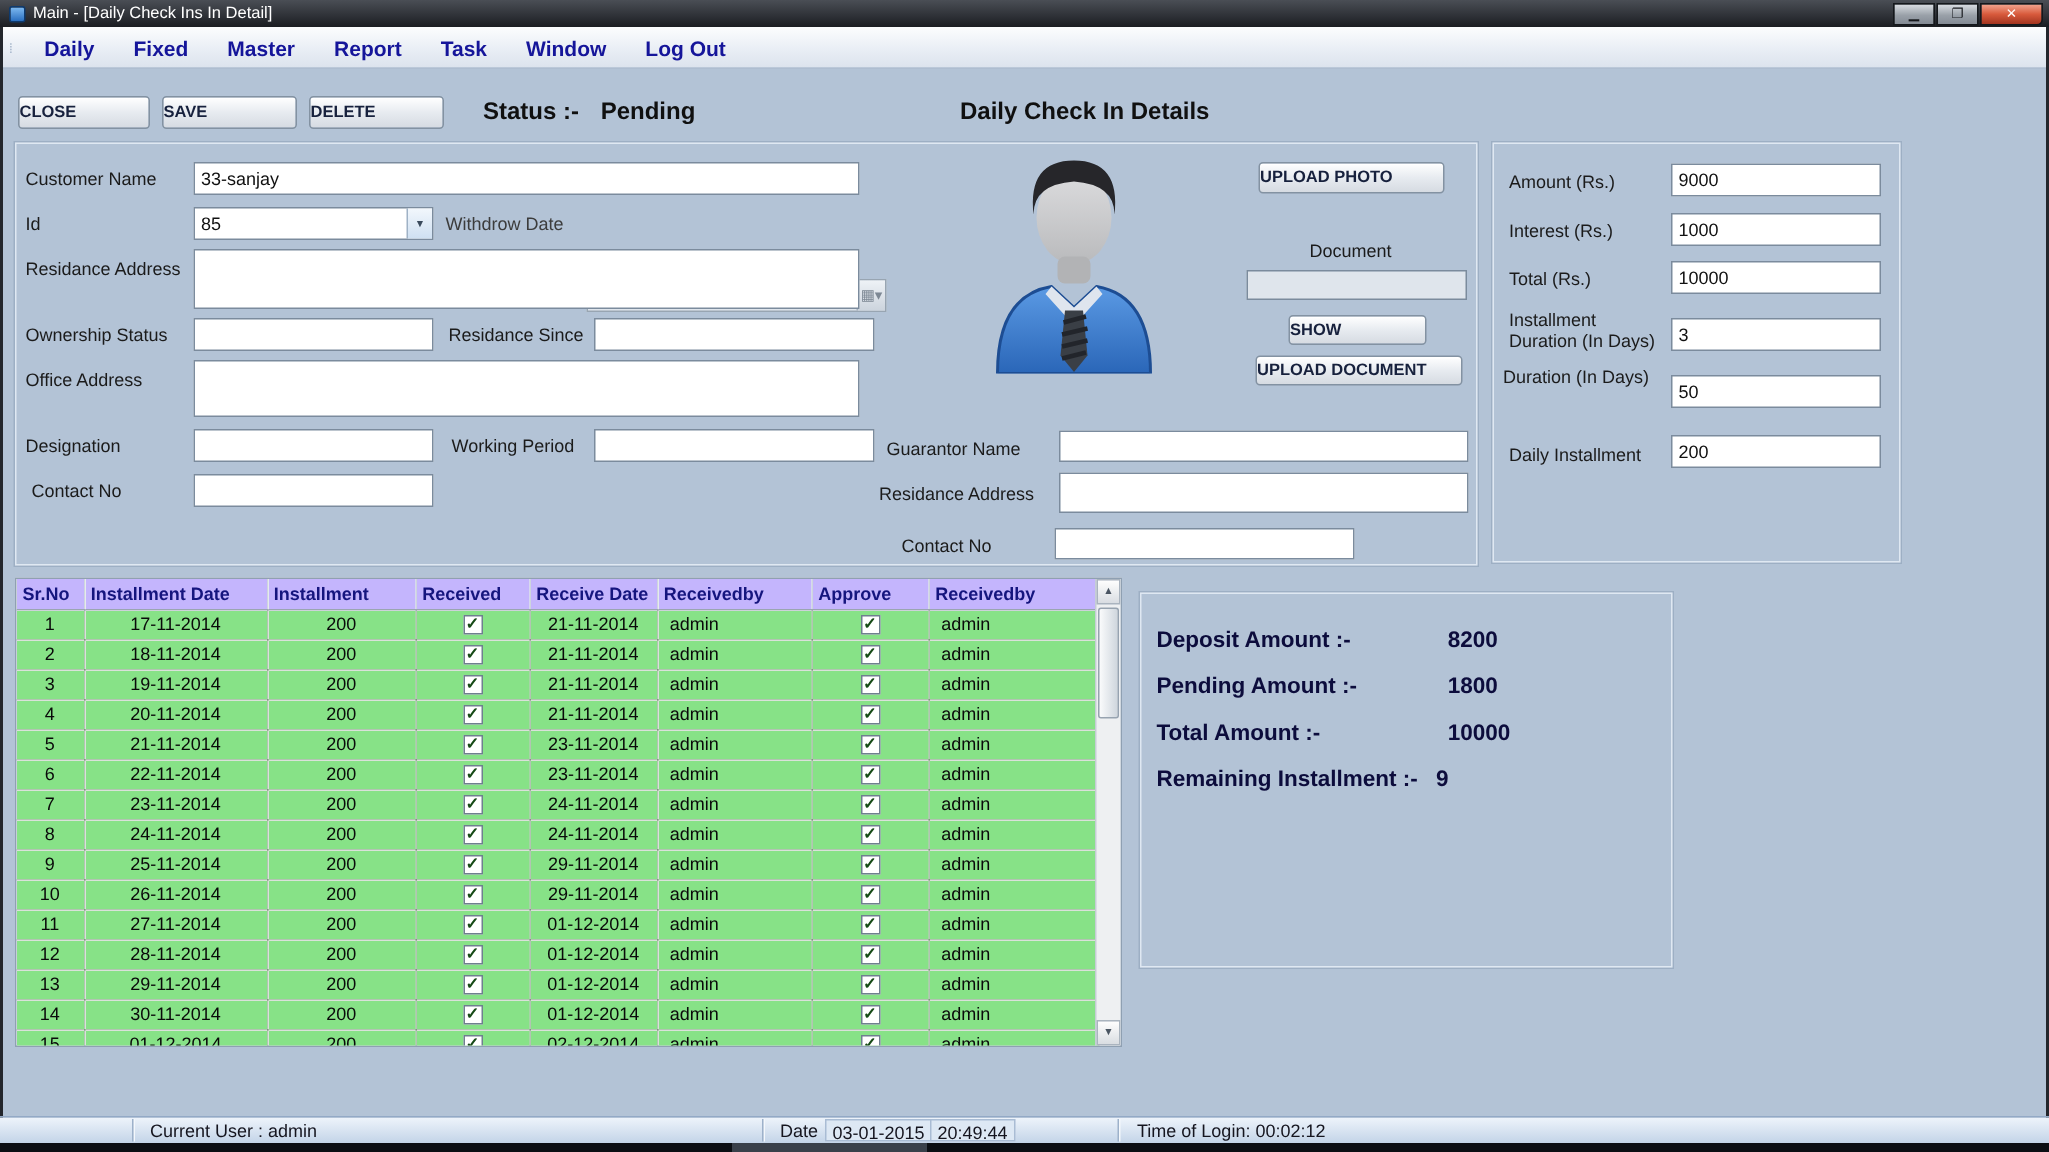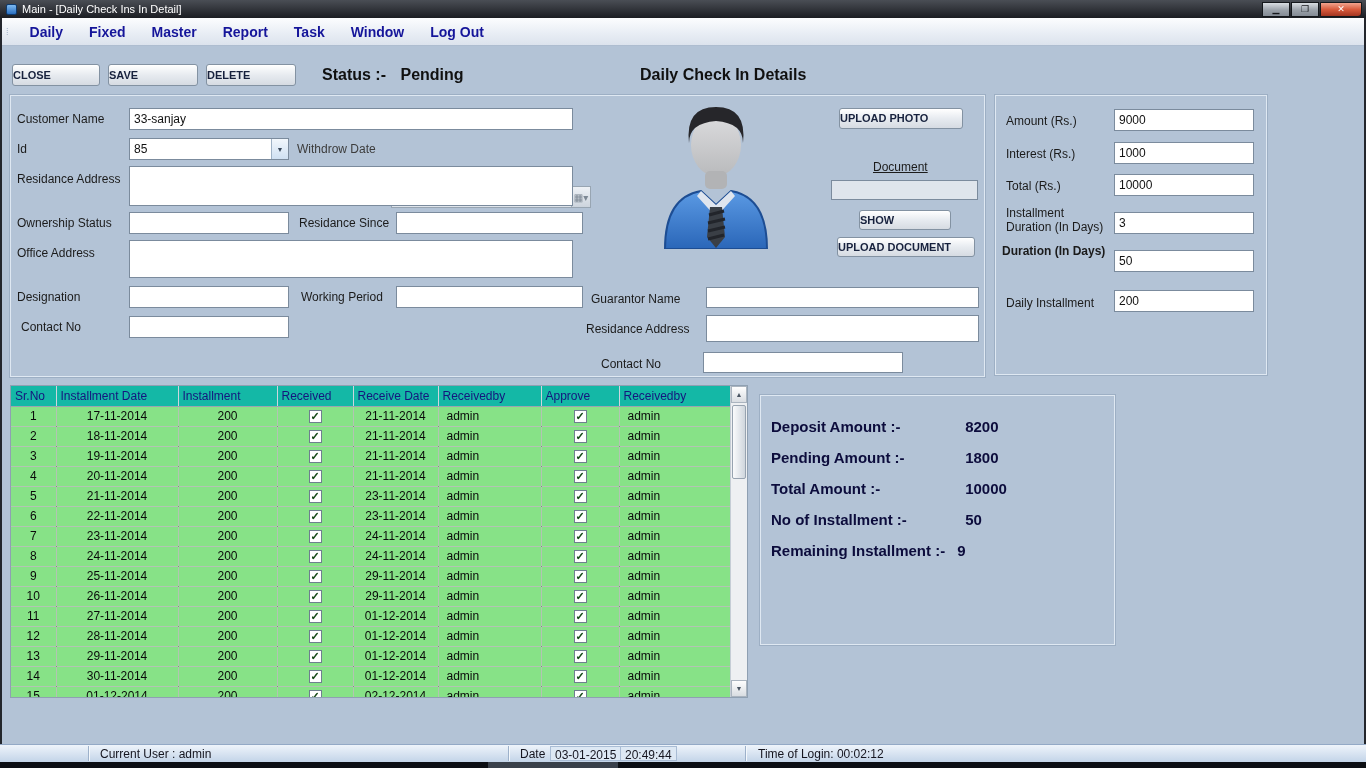--- a/index.html
+++ b/index.html
@@ -49,21 +49,21 @@
   .datepicker { position:absolute; height:22px; border:1px solid #98a5b2; background:#dfe5ec; display:flex; align-items:stretch; }
   .dp-value { flex:1; font-size:12px; padding:3px 0 0 5px; color:#8a94a2; }
   .dp-btn { width:19px; background:linear-gradient(#eef2f6,#ccd4dd); border-left:1px solid #a5b1bd;
     font-size:10px; color:#7d8894; display:flex; align-items:center; justify-content:center; }
 
   .avatar { position:absolute; left:640px; top:5px; width:130px; height:148px; }
 
   
   .grid { position:absolute; left:10px; top:339px; width:738px; height:313px; background:#fff; border:1px solid #8fa0b2; overflow:hidden; }
   .grid table { border-collapse:collapse; table-layout:fixed; width:721px; }
-  .grid th { height:20px; background:#14b8a6; color:#15157e; font-size:12px; font-weight:400; text-align:left;
+  .grid th { height:20px; background:#c4b5fd; color:#15157e; font-size:12px; font-weight:700; text-align:left;
     padding:0 4px; border-right:1px solid #cdd5de; border-bottom:1px solid #9aa5b1; overflow:hidden; white-space:nowrap; }
   .grid td { height:20px; background:#87e287; font-size:12px; color:#0a0a0a;
     border-right:1px solid rgba(0,60,0,.30); border-bottom:1px solid rgba(0,60,0,.30); padding:0 4px; overflow:hidden; white-space:nowrap; }
   td.c0,td.c1,td.c2,td.c3,td.c4,td.c6 { text-align:center; }
   td.c5,td.c7 { text-align:left; padding-left:8px; }
   .cb { display:inline-block; width:13px; height:13px; background:#fff; border:1px solid #6f7f8f;
     font-size:11px; line-height:11px; text-align:center; color:#164a16; font-weight:bold; vertical-align:middle; }
   .vscroll { position:absolute; top:0; right:0; width:17px; height:100%; background:#eef0f2; border-left:1px solid #c5cdd5; }
   .sbtn { position:absolute; left:0; width:100%; height:17px; background:linear-gradient(#fefefe,#d9dde2);
     border:1px solid #aab4bf; font-size:7px; color:#4a5562; display:flex; align-items:center; justify-content:center; }
@@ -177,21 +177,21 @@
           <path d="M38 42 Q34 6 65 6 Q96 6 92 42 Q92 22 65 20 Q38 22 38 42 Z" fill="#26262a"></path>
           <rect x="54" y="70" width="22" height="18" rx="5" fill="#b2b3b5"></rect>
           <path d="M14 148 Q14 96 50 90 L65 104 L80 90 Q116 96 116 148 Z" fill="url(#shirt)" stroke="#1d4d93" stroke-width="2"></path>
           <path d="M50 90 L65 104 L80 90 L84 95 L65 116 L46 95 Z" fill="#dfe5ee"></path>
           <path d="M59 106 L71 106 L74 136 L65 147 L56 136 Z" fill="#3a3f46"></path>
           <path d="M58 114 L73 110 M57 122 L74 118 M57 130 L74 126 M57 138 L73 134" stroke="#22252b" stroke-width="3"></path>
         </svg>
       </div>
 
       <div class="btn" style="left:828px;top:12px;width:124px;height:21px;line-height:19px;">UPLOAD PHOTO</div>
-      <span class="lbl" style="left:862px;top:64px;text-decoration:underline;">Document</span>
+      <span class="lbl" style="left:862px;top:64px;">Document</span>
       <input class="tb disabled" style="left: 820px; top: 84px; width: 147px; height: 20px;" value="">
       <div class="btn" style="left:848px;top:114px;width:92px;height:20px;line-height:18px;">SHOW</div>
       <div class="btn" style="left:826px;top:141px;width:138px;height:20px;line-height:18px;">UPLOAD DOCUMENT</div>
 
       <span class="lbl" style="left:580px;top:196px;">Guarantor Name</span>
       <input class="tb" style="left: 695px; top: 191px; width: 273px; height: 21px;" value="">
       <span class="lbl" style="left:575px;top:226px;">Residance Address</span>
       <textarea class="tb" style="left: 695px; top: 219px; width: 273px; height: 27px;"></textarea>
       <span class="lbl" style="left:590px;top:261px;">Contact No</span>
       <input class="tb" style="left: 692px; top: 256px; width: 200px; height: 21px;" value="">
@@ -199,21 +199,21 @@
 
     <div class="panel" style="left:995px;top:49px;width:272px;height:280px;">
       <span class="lbl" style="left:10px;top:18px;">Amount (Rs.)</span>
       <input class="tb" style="left: 118px; top: 13px; width: 140px;" value="9000">
       <span class="lbl" style="left:10px;top:51px;">Interest (Rs.)</span>
       <input class="tb" style="left: 118px; top: 46px; width: 140px;" value="1000">
       <span class="lbl" style="left:10px;top:83px;">Total (Rs.)</span>
       <input class="tb" style="left: 118px; top: 78px; width: 140px;" value="10000">
       <span class="lbl" style="left:10px;top:110px;width:106px;line-height:14px;">Installment Duration (In Days)</span>
       <input class="tb" style="left: 118px; top: 116px; width: 140px;" value="3">
-      <span class="lbl" style="left:6px;top:148px;width:106px;line-height:14px;font-weight:bold;">Duration (In Days)</span>
+      <span class="lbl" style="left:6px;top:148px;width:106px;line-height:14px;">Duration (In Days)</span>
       <input class="tb" style="left: 118px; top: 154px; width: 140px;" value="50">
       <span class="lbl" style="left:10px;top:200px;">Daily Installment</span>
       <input class="tb" style="left: 118px; top: 194px; width: 140px;" value="200">
     </div>
 
     <div class="grid">
       <table>
         <colgroup>
           <col style="width:45px">
             <col style="width:122px">
@@ -403,24 +403,20 @@
       </div>
       <div class="sum-row">
         <span class="sum-label">Pending Amount :-</span>
         <span class="sum-value">1800</span>
       </div>
       <div class="sum-row">
         <span class="sum-label">Total Amount :-</span>
         <span class="sum-value">10000</span>
       </div>
       <div class="sum-row">
-        <span class="sum-label">No of Installment :-</span>
-        <span class="sum-value">50</span>
-      </div>
-      <div class="sum-row">
         <span class="sum-label" style="min-width:0;margin-right:8px;">Remaining Installment :-</span>
         <span class="sum-value">9</span>
       </div>
     </div>
   </div>
 
   <div class="statusbar">
     <div class="sb-sep" style="left:88px;"></div>
     <span class="sb-item" style="left:100px;">Current User : admin</span>
     <div class="sb-sep" style="left:508px;"></div>

